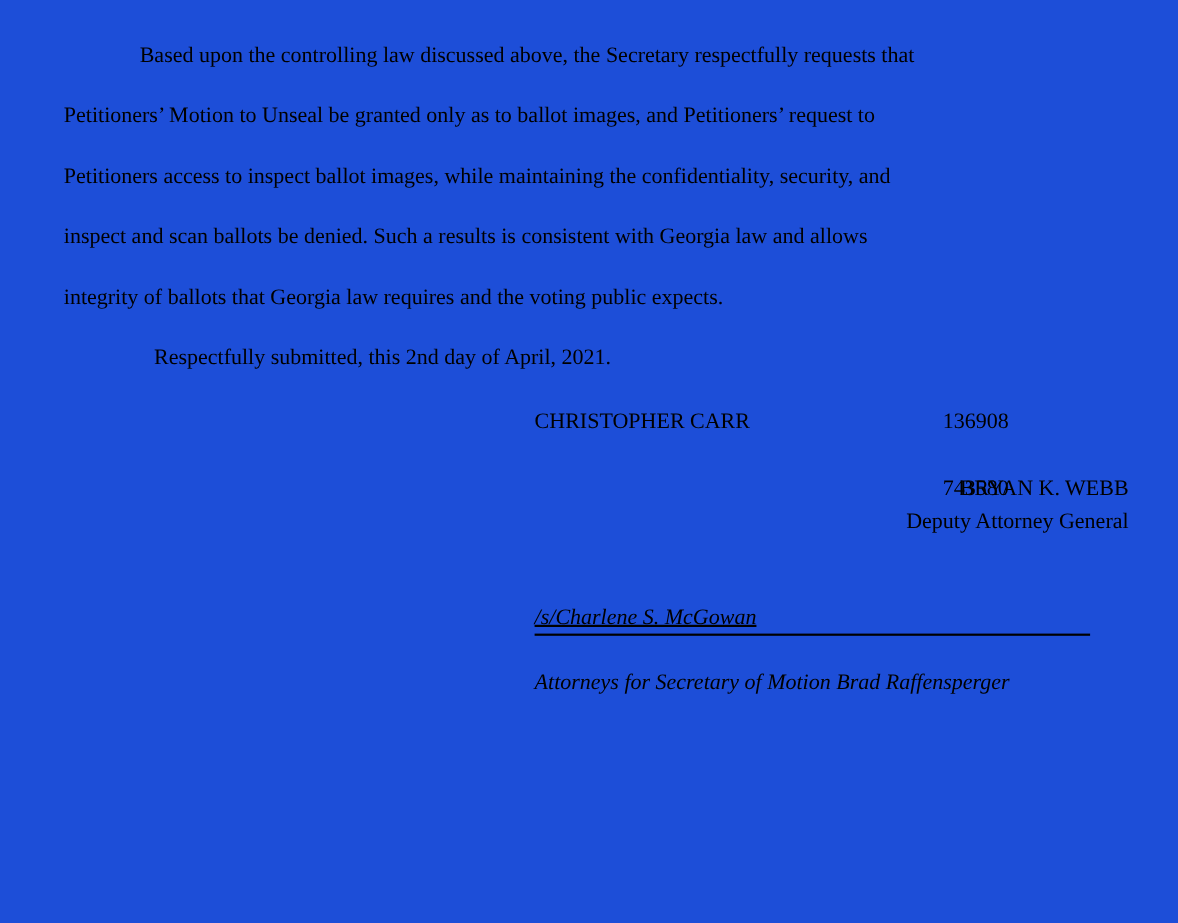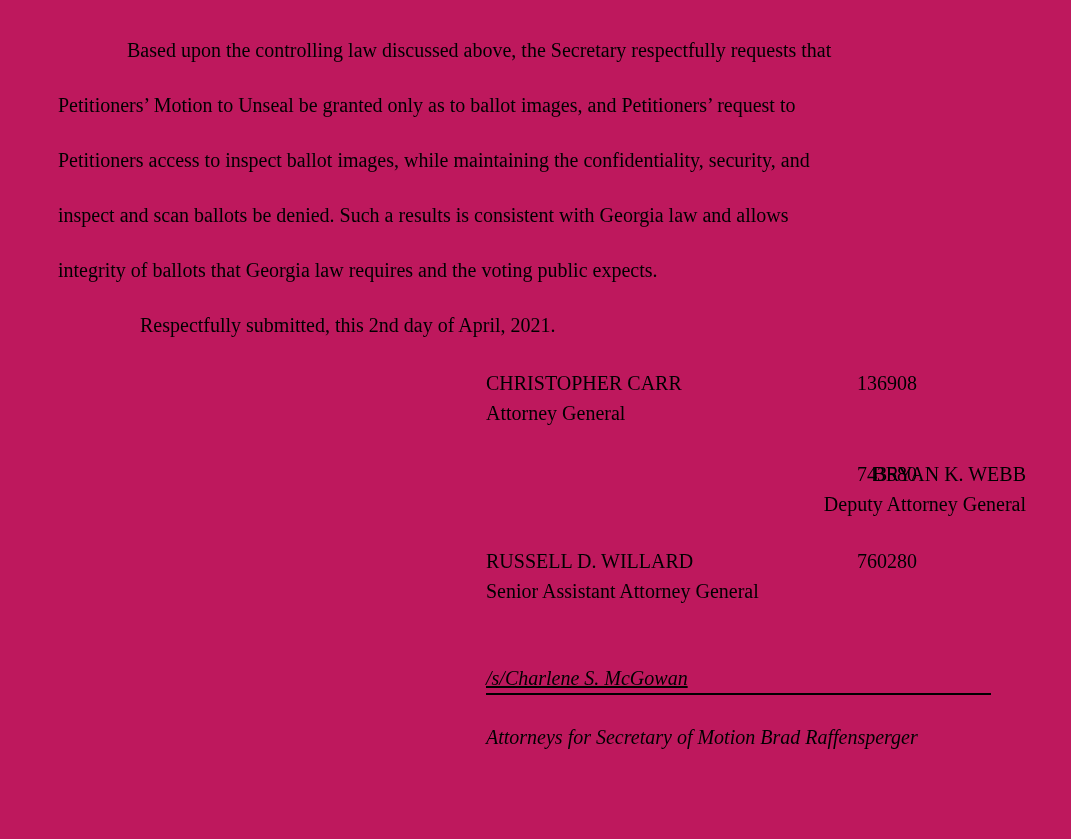--- a/index.html
+++ b/index.html
@@ -4,21 +4,21 @@
 <style>
   html, body {
     margin: 0;
     padding: 0;
     background: #ffffff;
   }
   .page {
     position: relative;
     width: 1071px;
     height: 839px;
-    background: #be185d;
+    background: #1d4ed8;
     color: #000000;
     font-family: "Liberation Serif", "DejaVu Serif", serif;
     font-size: 20px;
     overflow: hidden;
   }
   
   .body-text {
     position: absolute;
     top: 23px;
     left: 58px;
@@ -93,38 +93,30 @@
 
   <div class="submission">Respectfully submitted, this 2nd day of April, 2021.</div>
 
   <div class="sig-area">
 
     <div class="sig-block">
       <div class="sig-row">
         <span class="sig-name">CHRISTOPHER CARR</span>
         <span class="sig-num">136908</span>
       </div>
-      <div class="sig-title">Attorney General</div>
     </div>
 
     <div class="sig-block gap-block">
       <div class="sig-row">
         <span class="sig-name">BRYAN K. WEBB</span>
         <span class="sig-num">743580</span>
       </div>
       <div class="sig-title">Deputy Attorney General</div>
     </div>
 
-    <div class="sig-block gap-block-sm">
-      <div class="sig-row">
-        <span class="sig-name">RUSSELL D. WILLARD</span>
-        <span class="sig-num">760280</span>
-      </div>
-      <div class="sig-title">Senior Assistant Attorney General</div>
-    </div>
 
     <div class="sig-line">/s/Charlene S. McGowan</div>
 
 
     <div class="attorneys-for">Attorneys for Secretary of Motion Brad Raffensperger</div>
 
   </div>
 
 </div>
 

